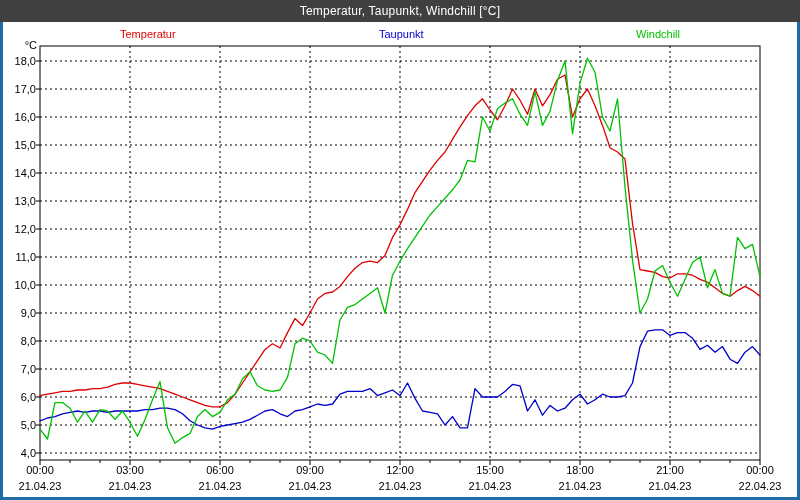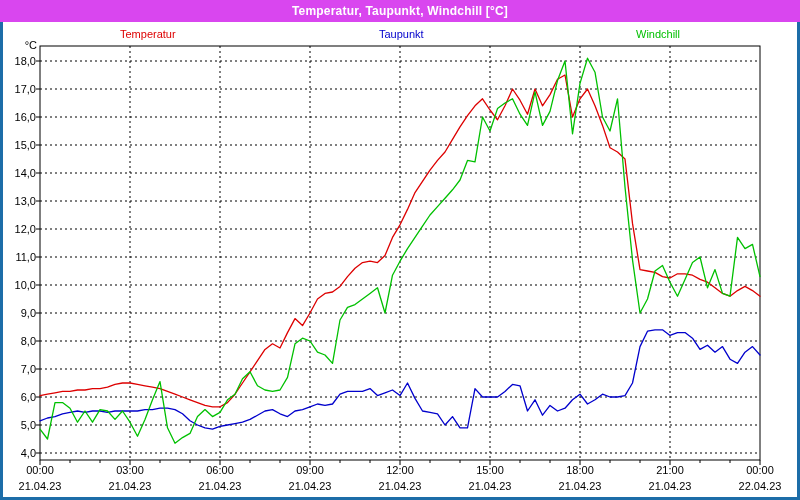--- a/index.html
+++ b/index.html
@@ -3,23 +3,23 @@
 <meta charset="utf-8">
 <style>
   html,body{margin:0;padding:0;background:#e8e8e8;}
   .window{
     position:relative;width:800px;height:500px;box-sizing:border-box;
     border:3px solid #1d6da8;background:#ffffff;
     font-family:"Liberation Sans", sans-serif;
   }
   .titlebar{
     position:absolute;left:-3px;top:-3px;width:800px;height:22px;
-    background:#d946ef;color:#ffffff;
+    background:#404040;color:#ffffff;
     display:flex;align-items:center;justify-content:center;
-    font-size:12px;font-weight:bold;letter-spacing:0.2px;
+    font-size:12px;font-weight:normal;letter-spacing:0.2px;
   }
   .chart-area{
     position:absolute;left:0;top:19px;width:794px;height:475px;background:#ffffff;
   }
   svg{display:block;}
 </style>
 </head>
 <body>
 
 <div class="window">

